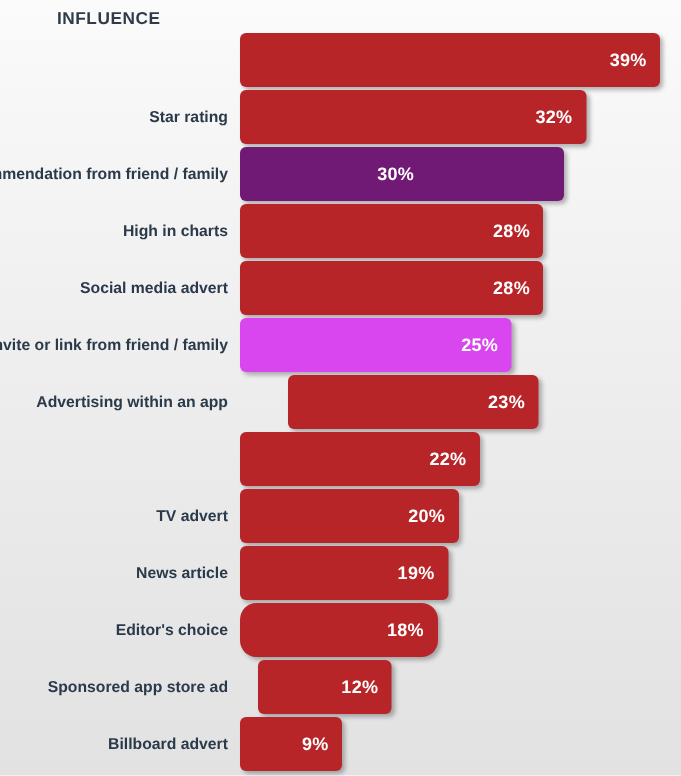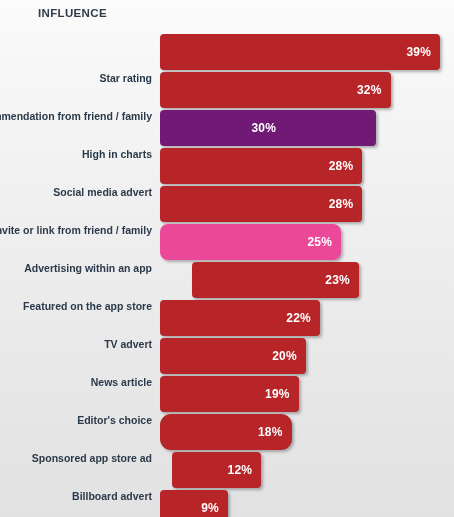--- a/index.html
+++ b/index.html
@@ -52,21 +52,21 @@
     font-size: 10.5px;
     font-weight: bold;
     color: #2b3a4a;
     white-space: nowrap;
     text-align: right;
   }
 
   .bar-track {
     position: absolute;
     left: 160px;
-    top: 12px;
+    top: 0;
     height: 42px;
   }
 
   .bar-fill {
     position: relative;
     height: 36px;
     background: #b72528;
     border-radius: 4px;
     box-shadow: 2px 2px 3px rgba(60, 60, 60, 0.38);
     display: flex;
@@ -127,35 +127,34 @@
         <div class="bar-label">Social media advert</div>
         <div class="bar-track" style="width: 202.33px;">
           <div class="bar-fill" style="background: rgb(183, 37, 40);">
             <span class="bar-value">28%</span>
           </div>
         </div>
       </div>
       <div class="bar-row">
         <div class="bar-label">Invite or link from friend / family</div>
         <div class="bar-track" style="width: 181.12px;">
-          <div class="bar-fill" style="background: #ec4899; border-radius: 8px;">
+          <div class="bar-fill" style="background: #d946ef;">
             <span class="bar-value">25%</span>
           </div>
         </div>
       </div>
       <div class="bar-row">
         <div class="bar-label">Advertising within an app</div>
         <div class="bar-track" style="width: 166.98px; padding-left: 32px;">
           <div class="bar-fill" style="background: rgb(183, 37, 40);">
             <span class="bar-value">23%</span>
           </div>
         </div>
       </div>
       <div class="bar-row">
-        <div class="bar-label">Featured on the app store</div>
         <div class="bar-track" style="width: 159.91px;">
           <div class="bar-fill" style="background: rgb(183, 37, 40);">
             <span class="bar-value">22%</span>
           </div>
         </div>
       </div>
       <div class="bar-row">
         <div class="bar-label">TV advert</div>
         <div class="bar-track" style="width: 145.77px;">
           <div class="bar-fill" style="background: rgb(183, 37, 40);">

